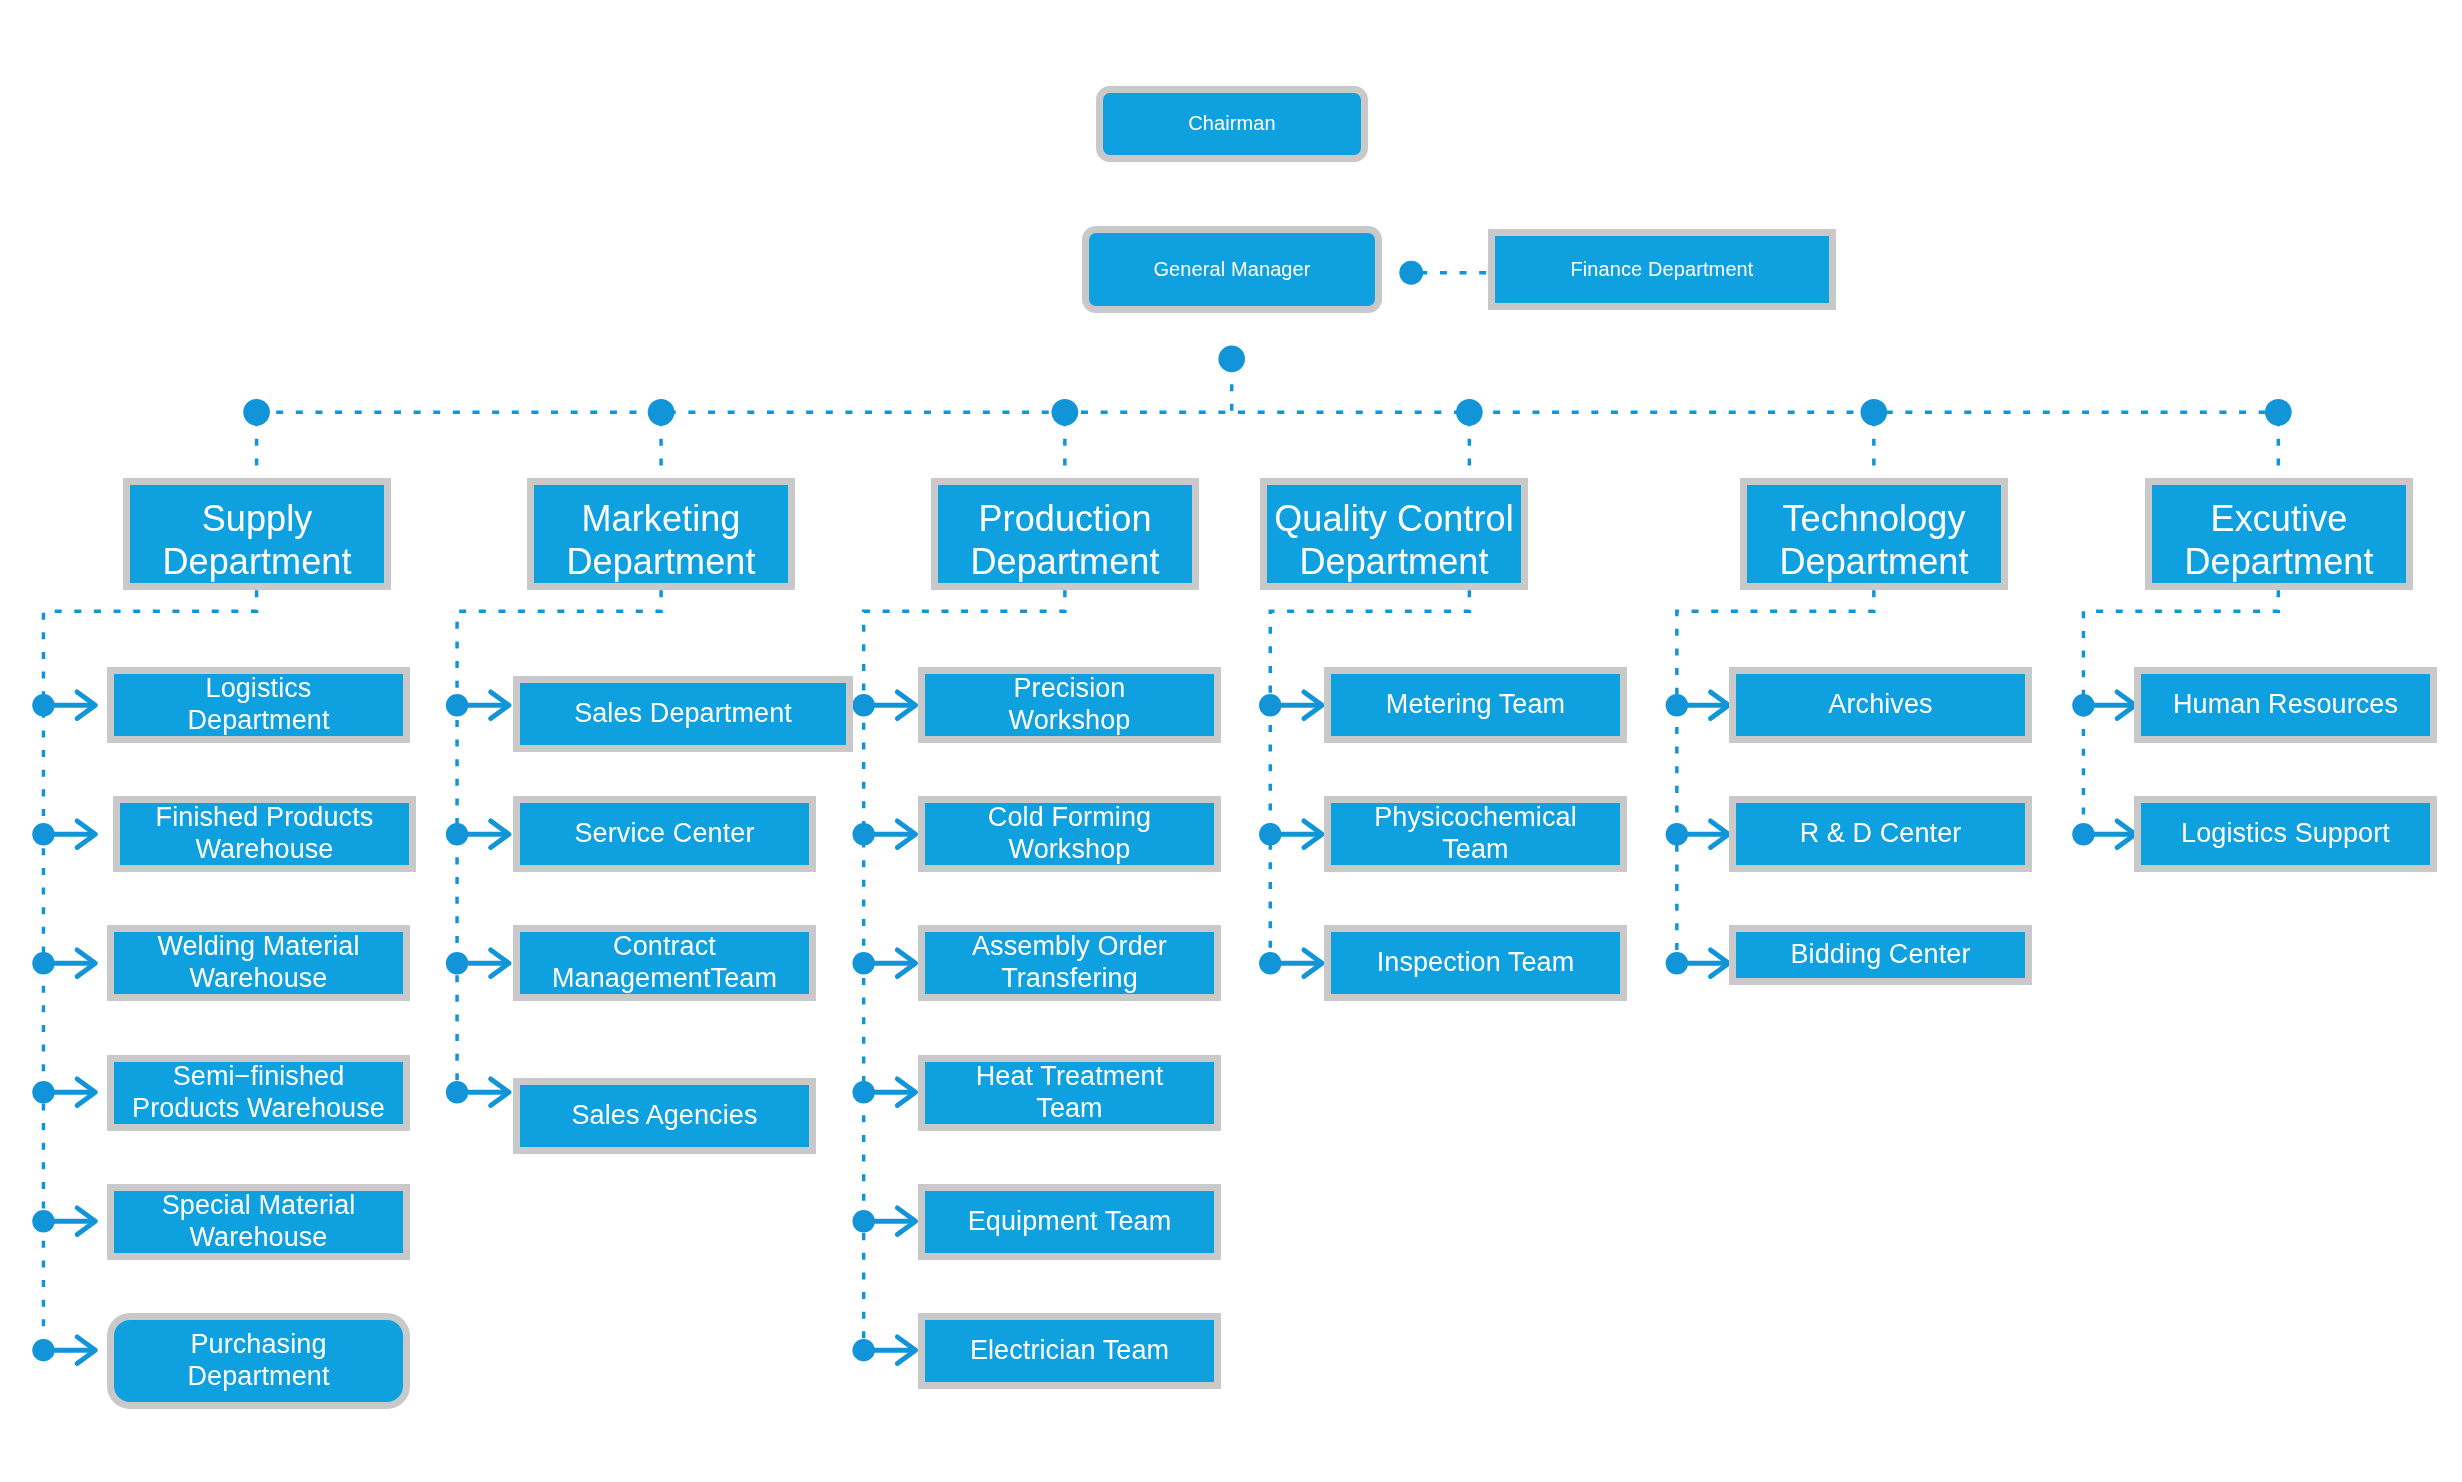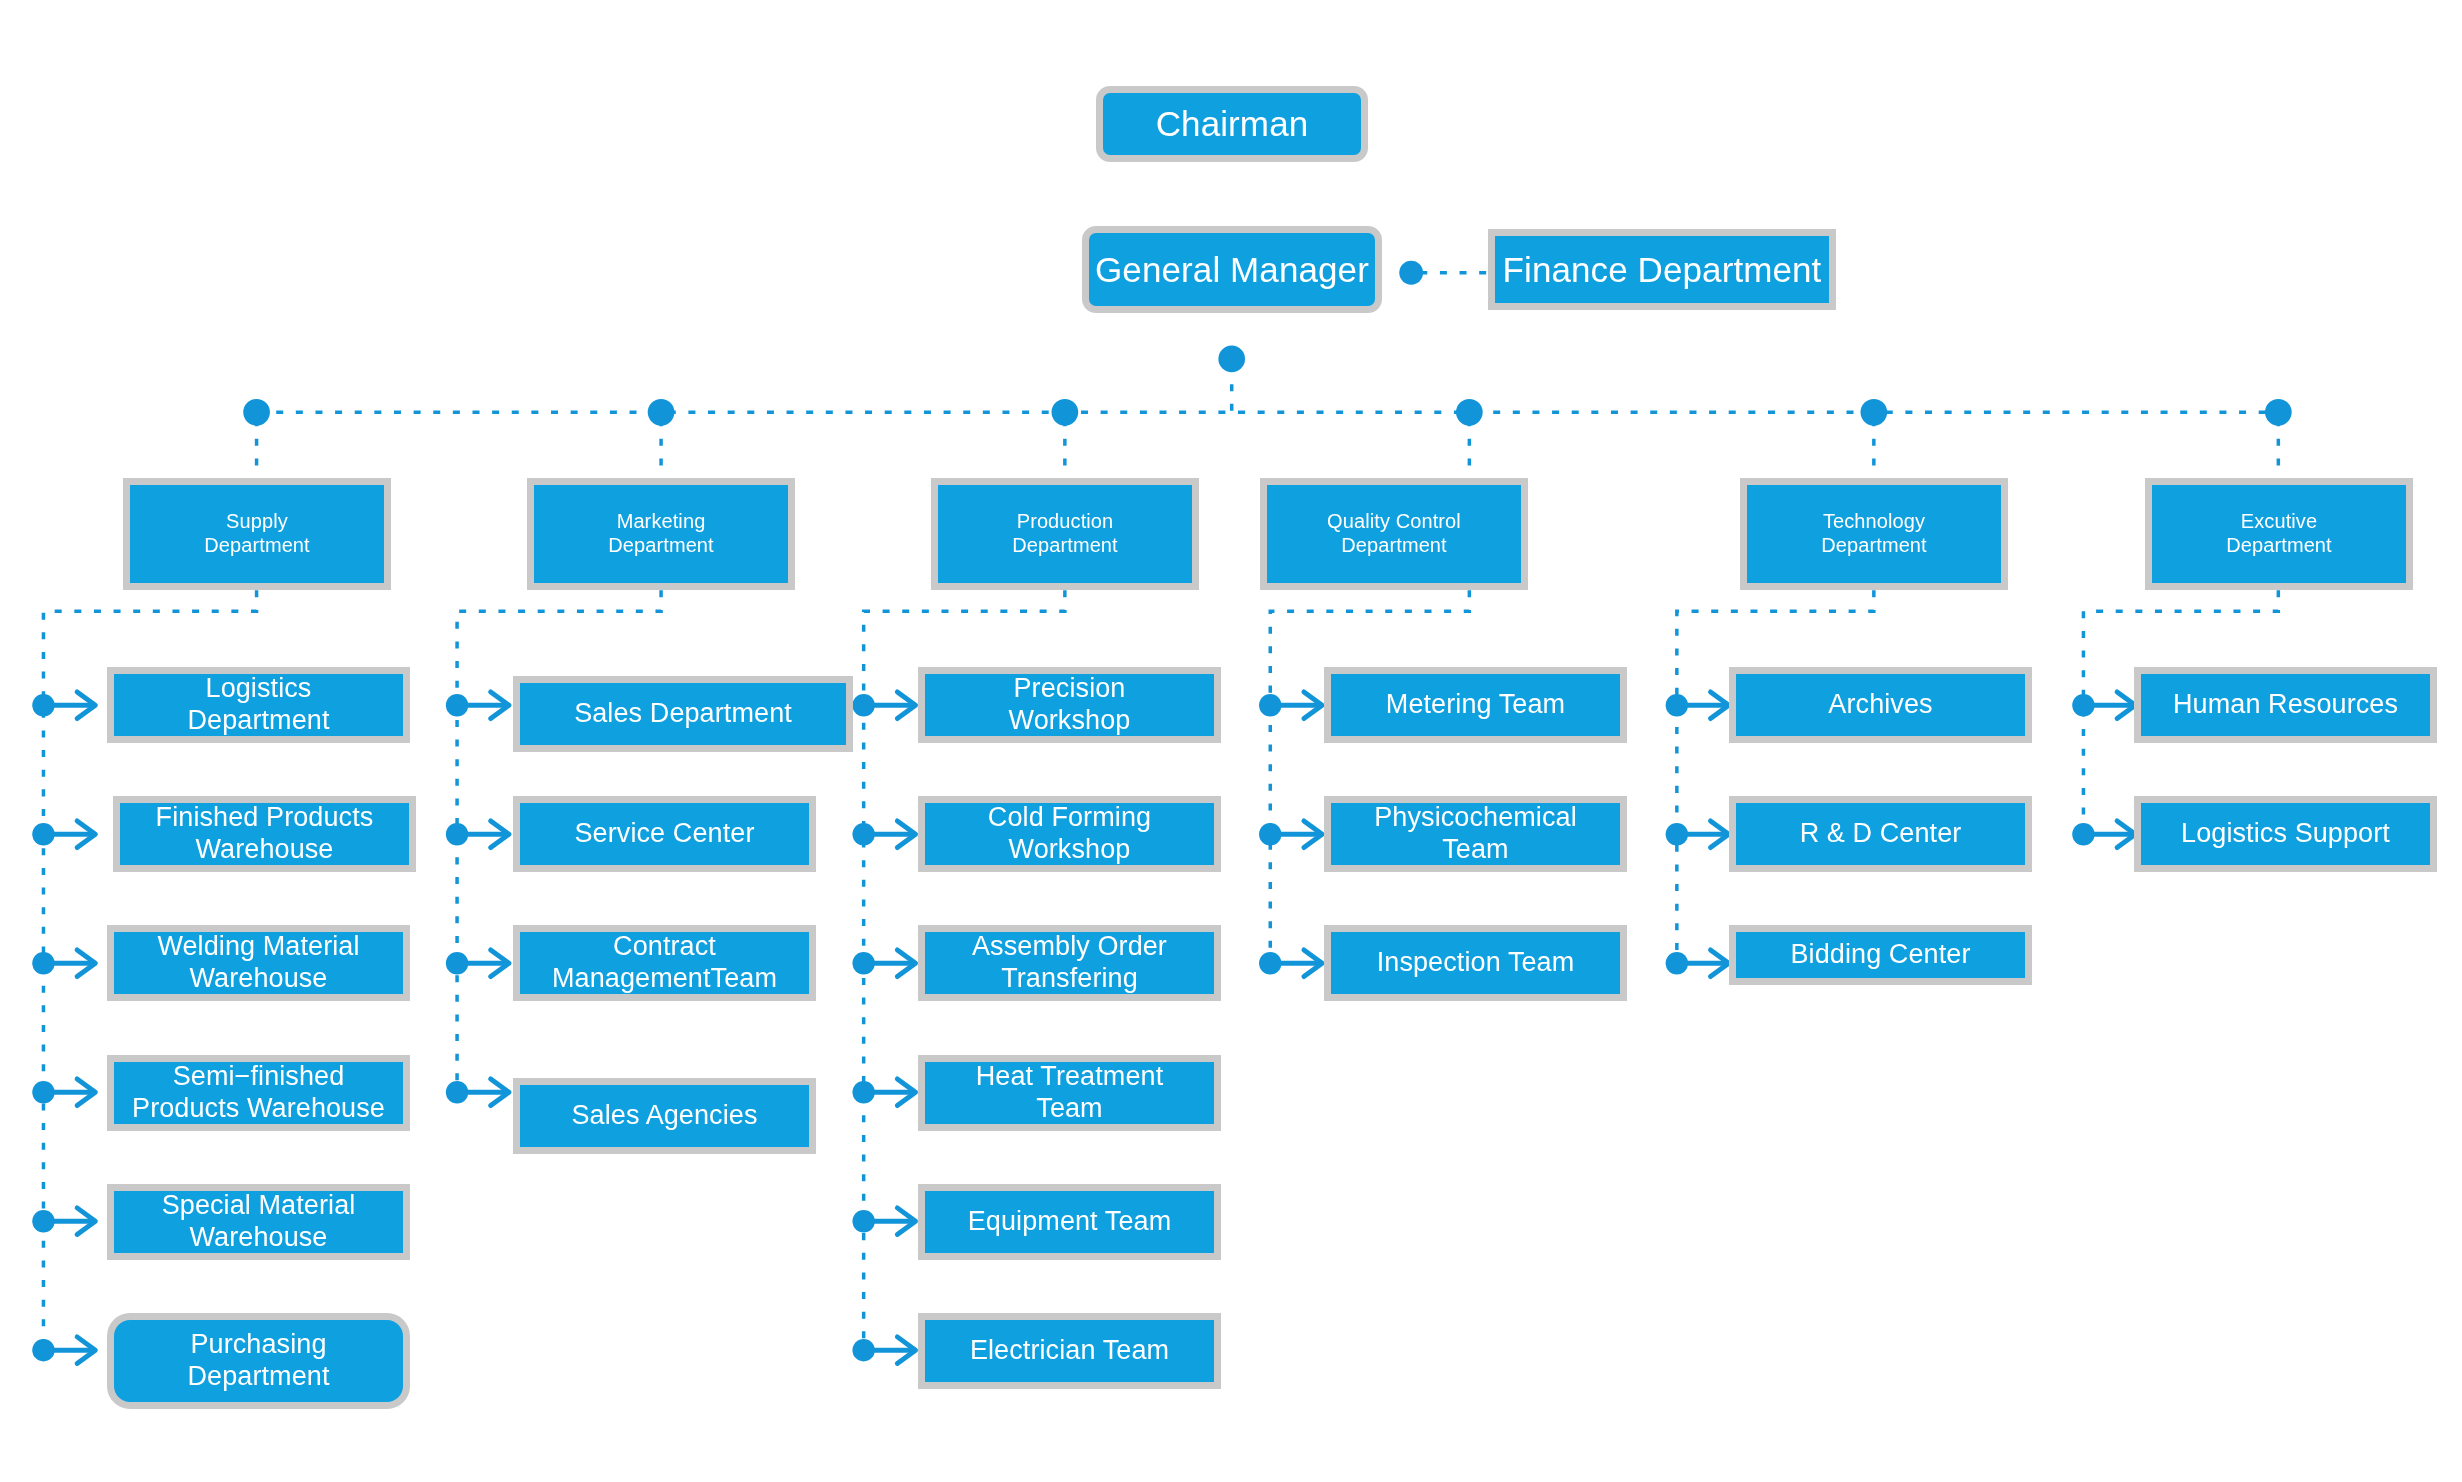--- a/index.html
+++ b/index.html
@@ -43,22 +43,22 @@
     white-space: pre-line;
     overflow: hidden;
   }
   .node.rounded {
     border-radius: 14px;
   }
   .node .lbl {
     display: block;
     padding: 0 4.2px;
   }
-  .lvl-top  { font-size: 35px; }
-  .lvl-dept { font-size: 20px; }
+  .lvl-top  { font-size: 20px; }
+  .lvl-dept { font-size: 36px; align-items: flex-end; }
   .lvl-sub  { font-size: 27px; }
 </style>
 </head>
 <body>
 
 <div id="stage">
   <svg id="connectors" viewBox="0 0 3512 2114" xmlns="http://www.w3.org/2000/svg">
       <circle cx="2013" cy="389" r="17" fill="#1295D8"></circle>
       <polyline points="2026,389 2122,389" fill="none" stroke="#1295D8" stroke-width="5" stroke-dasharray="10 18" stroke-linecap="butt"></polyline>
       <circle cx="1757" cy="512" r="19" fill="#1295D8"></circle>

